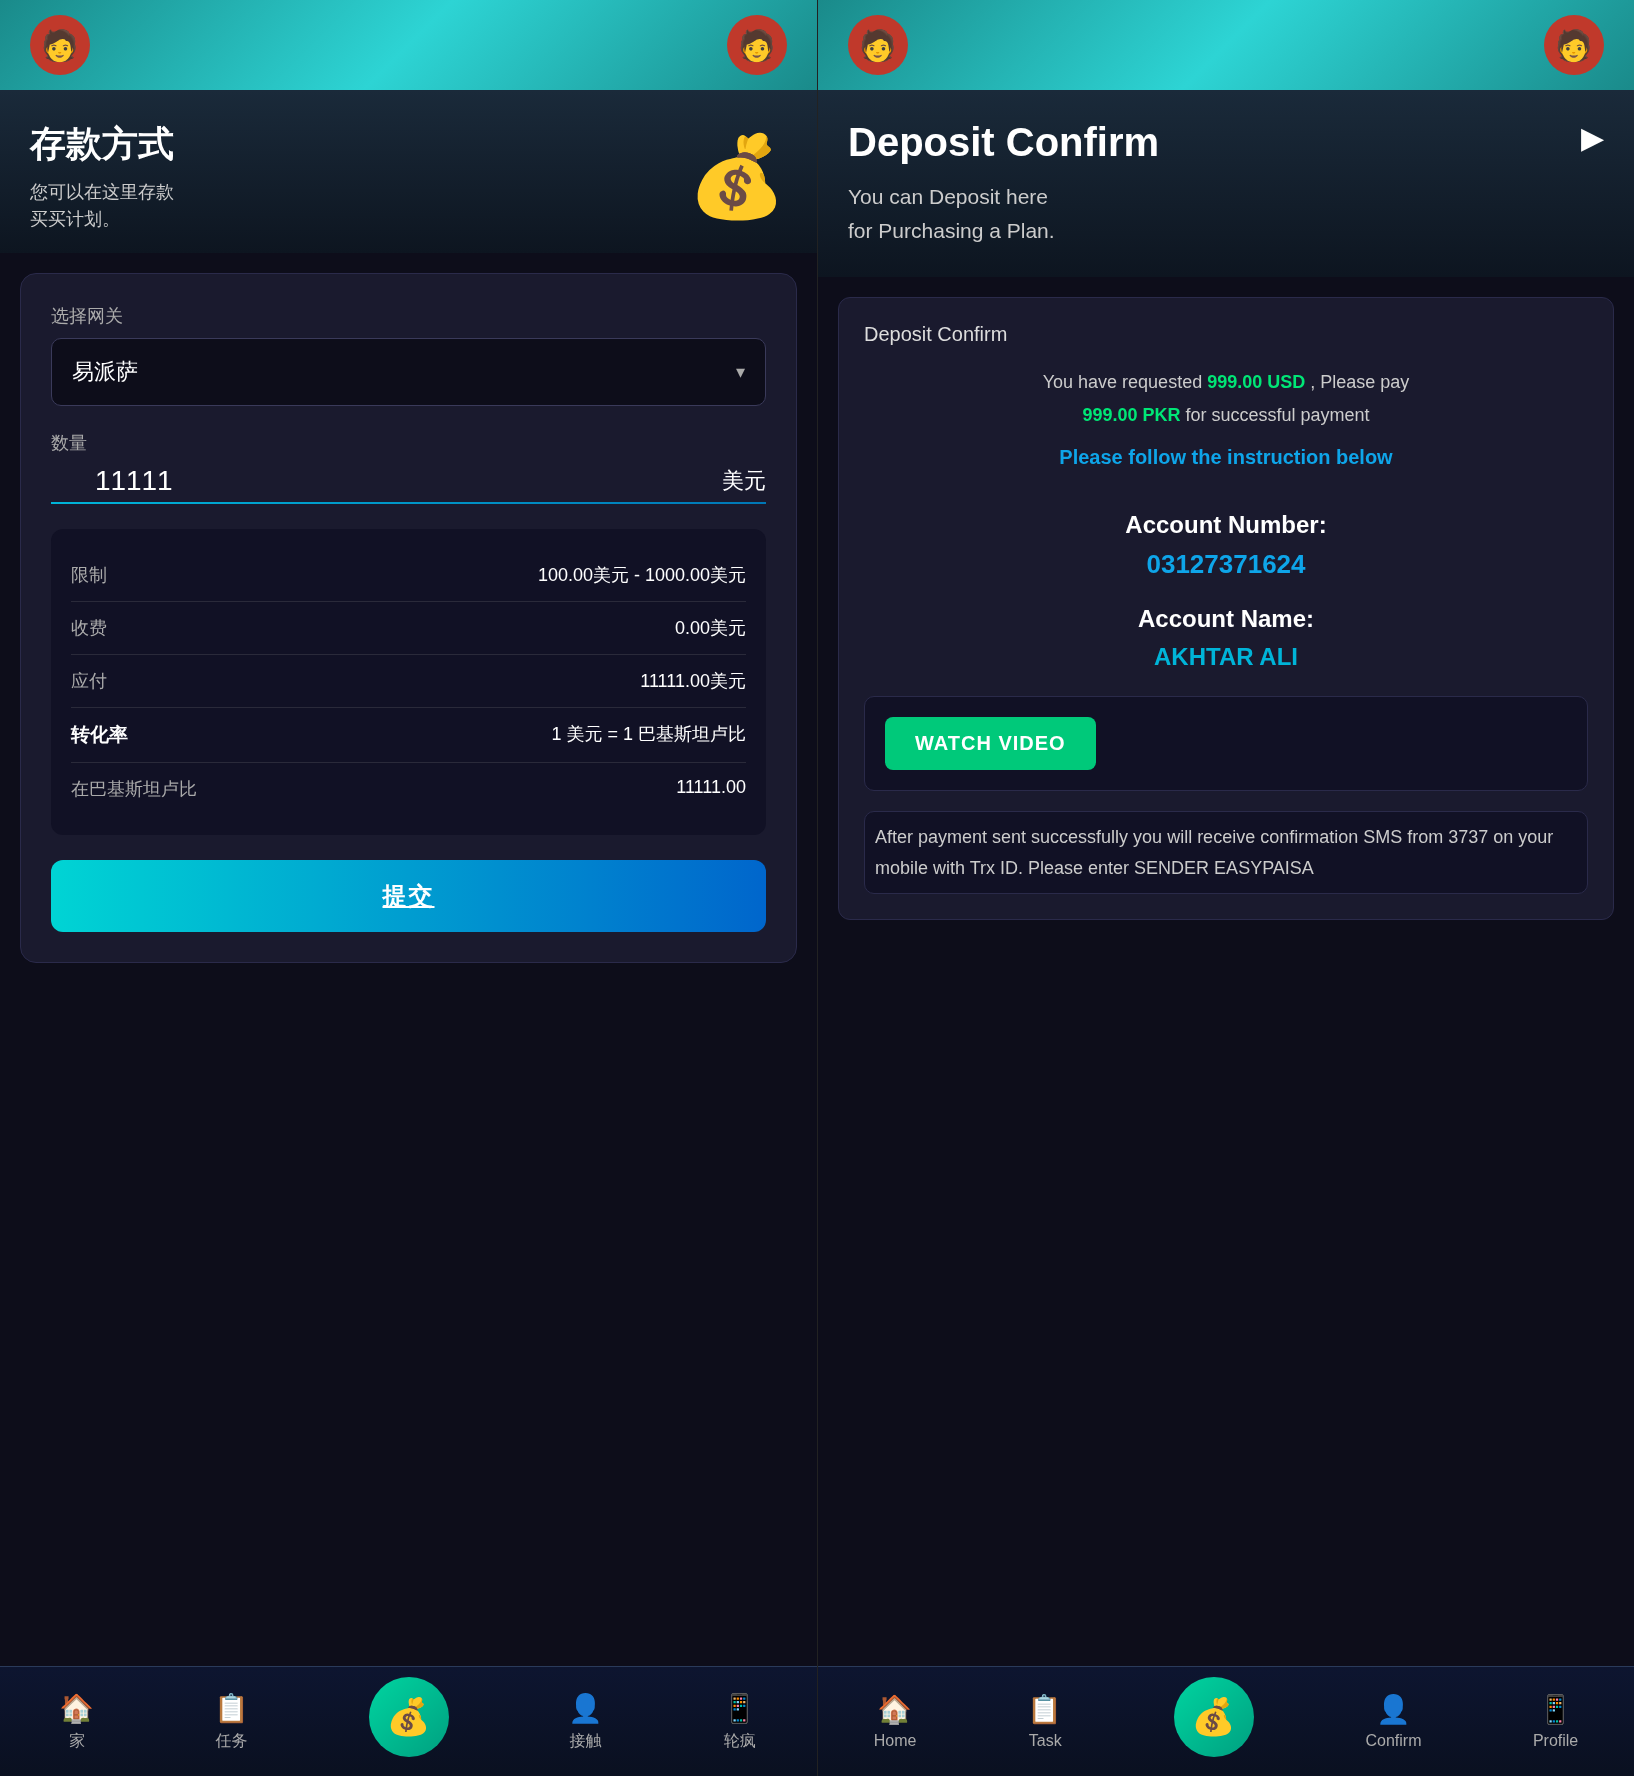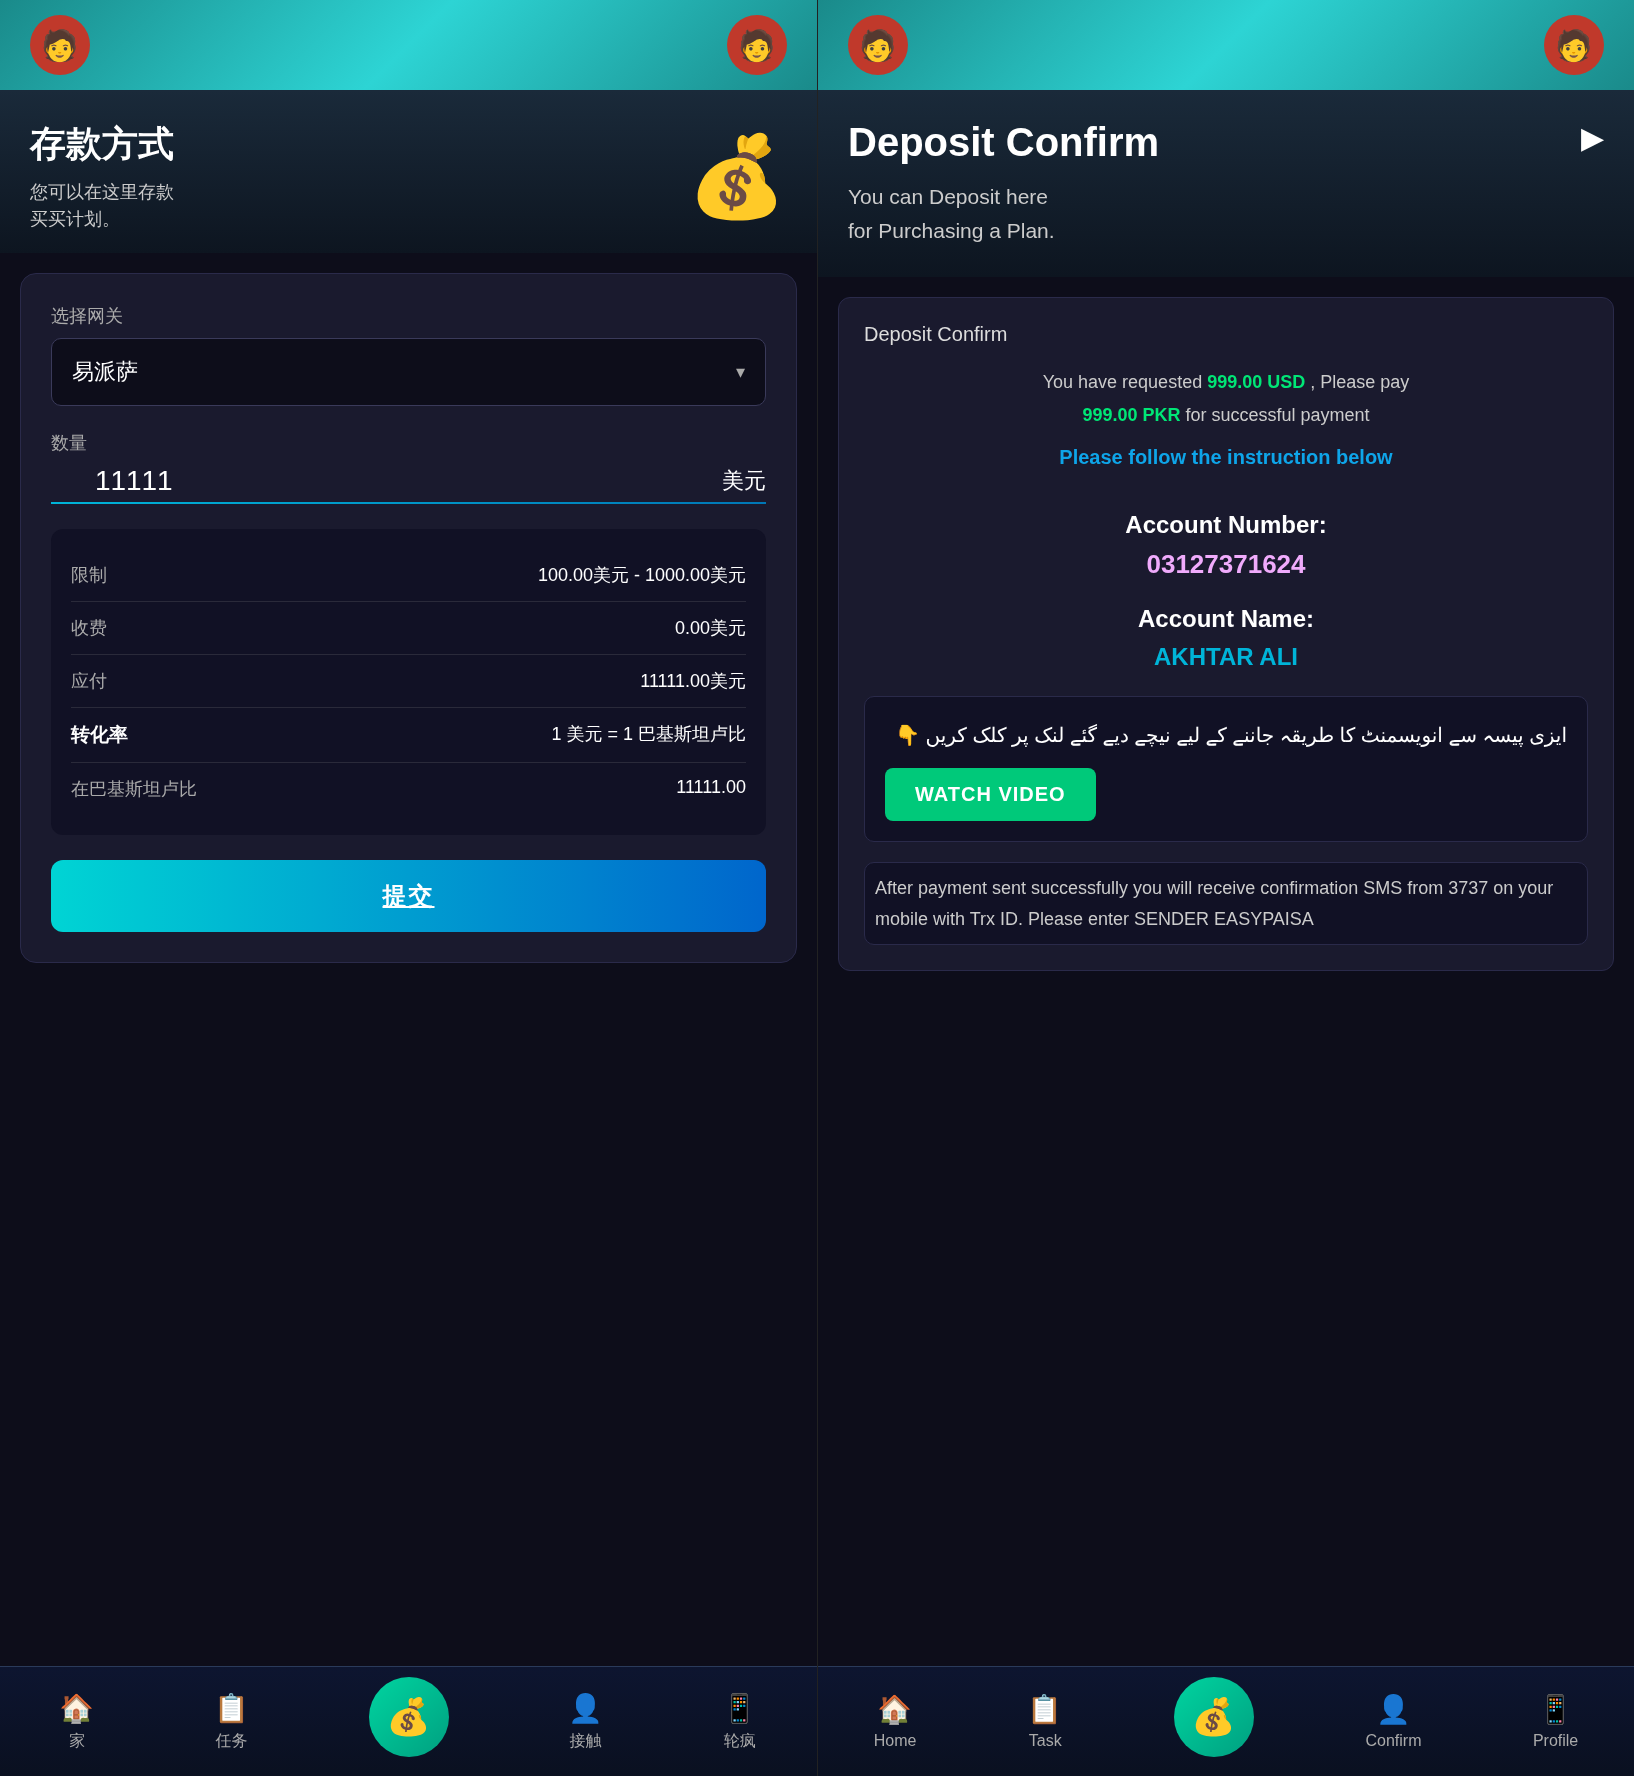--- a/index.html
+++ b/index.html
@@ -311,21 +311,21 @@
     }
 
     .account-section h3 {
       color: #fff;
       font-size: 24px;
       font-weight: bold;
       margin-bottom: 10px;
     }
 
     .account-number {
-      color: #f0abfc;
+      color: #0ea5e9;
       font-size: 26px;
       font-weight: bold;
     }
 
     .account-name {
       color: #00b4d8;
       font-size: 24px;
       font-weight: bold;
     }
 
@@ -505,21 +505,20 @@
         <h3>Account Number:</h3>
         <div class="account-number">03127371624</div>
       </div>
 
       <div class="account-section">
         <h3>Account Name:</h3>
         <div class="account-name">AKHTAR ALI</div>
       </div>
 
       <div class="video-box">
-        <div class="video-text">ایزی پیسہ سے انویسمنٹ کا طریقہ جاننے کے لیے نیچے دیے گئے لنک پر کلک کریں 👇</div>
         <button class="watch-btn">WATCH VIDEO</button>
       </div>
 
       <div class="sms-text">After payment sent successfully you will receive confirmation SMS from 3737 on your mobile with Trx ID. Please enter SENDER EASYPAISA</div>
 
     </div>
   </div>
 
   <div class="bottom-nav">
     <div class="nav-item">

